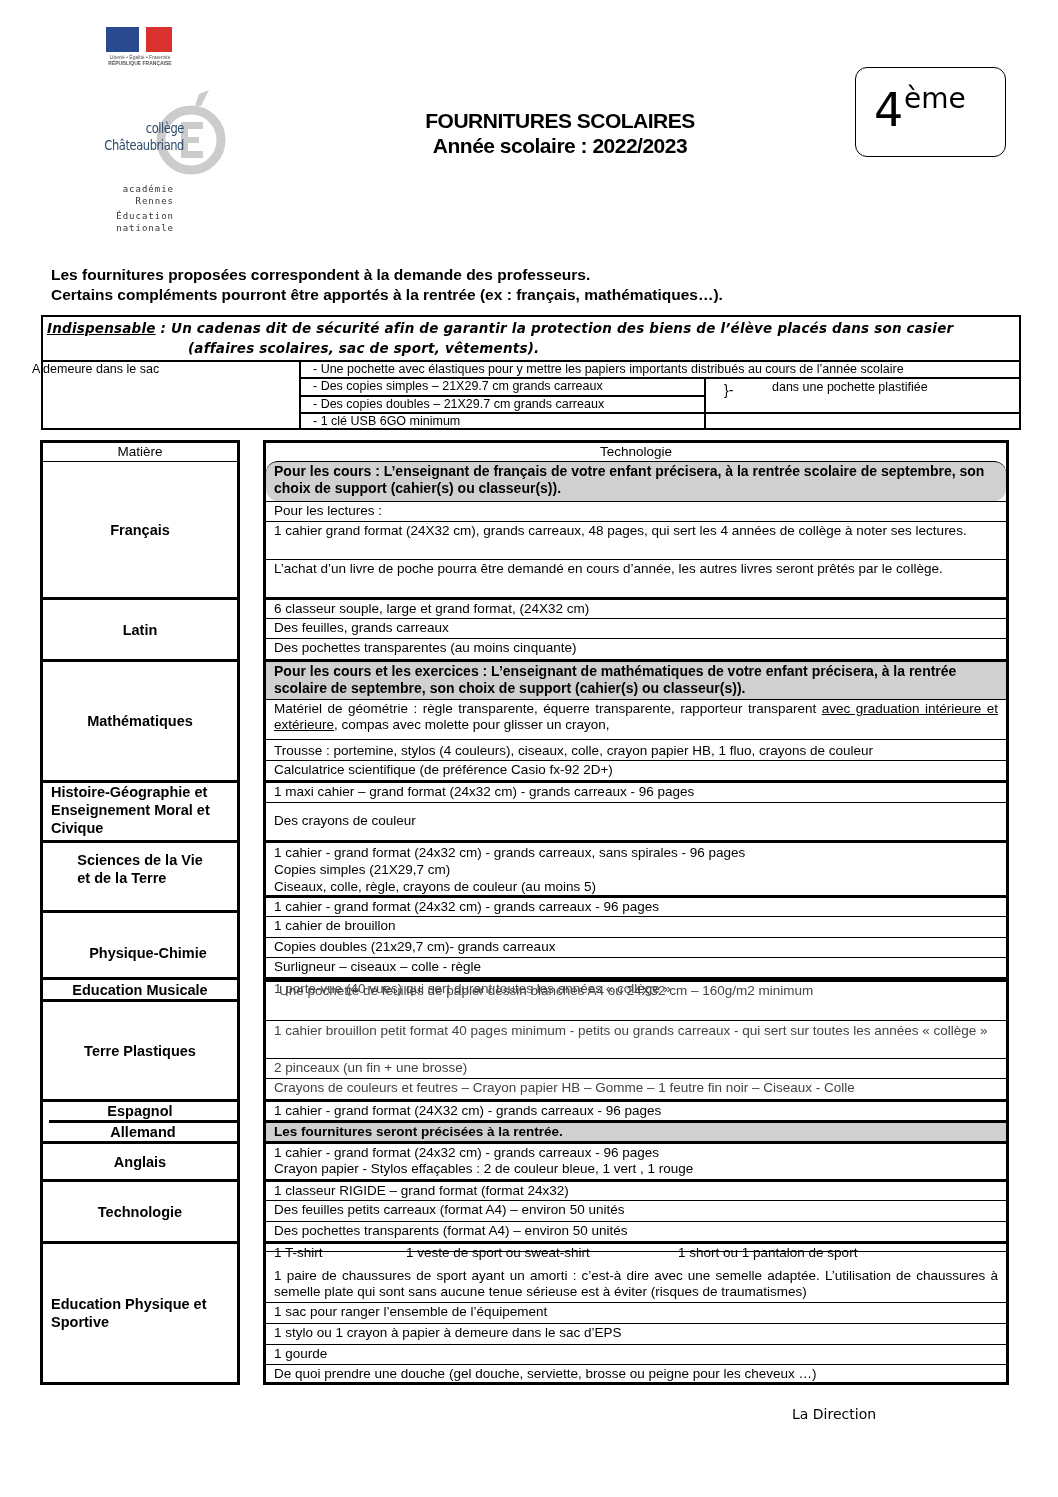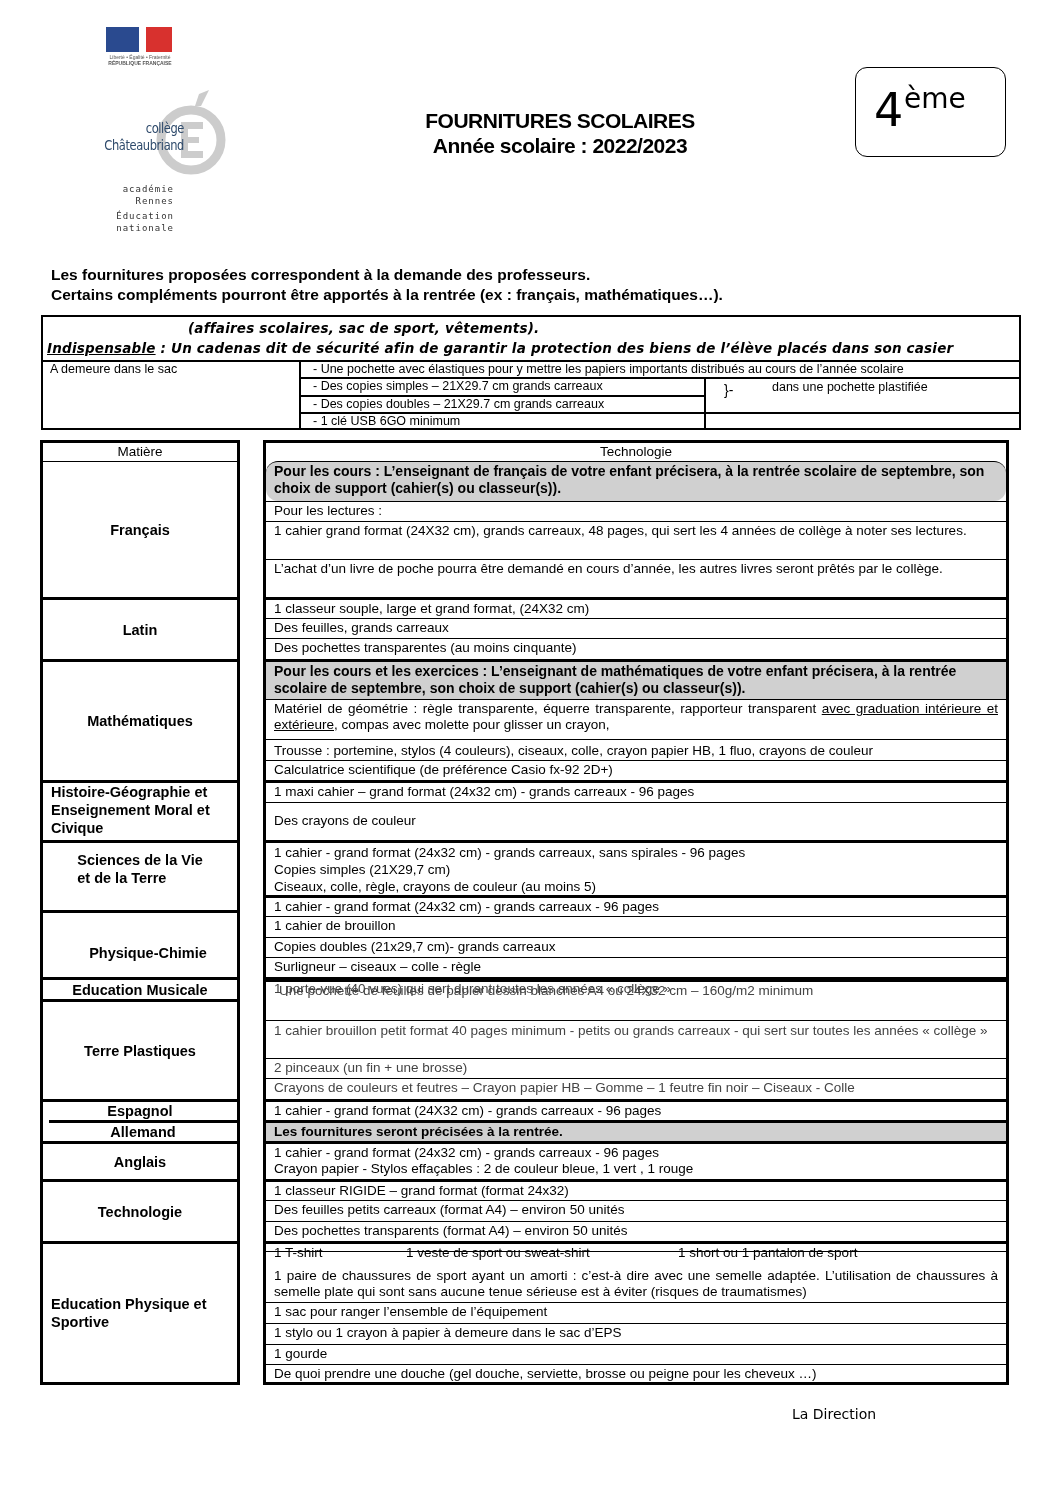--- a/index.html
+++ b/index.html
@@ -85,31 +85,31 @@
   <span class="sup">ème</span>
 </div>
 
 <div class="abs intro">
   <div>Les fournitures proposées correspondent à la demande des professeurs.</div>
   <div>Certains compléments pourront être apportés à la rentrée (ex : français, mathématiques…).</div>
 </div>
 
 <div class="abs topbox"></div>
 <div class="abs indisp">
+  <div><span class="u">Indispensable</span><span> : Un cadenas dit de sécurité  afin de garantir la protection des biens de l’élève placés dans son casier</span></div>
   <div style="padding-left:141px;">(affaires scolaires, sac de sport, vêtements).</div>
-  <div><span class="u">Indispensable</span><span> : Un cadenas dit de sécurité  afin de garantir la protection des biens de l’élève placés dans son casier</span></div>
 </div>
 <div class="hline" style="left:41px; top:360px; width:980px;"></div>
 <div class="vline" style="left:299px; top:360px; height:70px;"></div>
 <div class="hline" style="left:299px; top:377px; width:722px;"></div>
 <div class="hline" style="left:299px; top:395px; width:405px;"></div>
 <div class="hline" style="left:299px; top:412px; width:722px;"></div>
 <div class="vline" style="left:704px; top:377px; height:53px;"></div>
 
-<div class="cell-text" style="left:50px; top:362px;">A demeure dans le sac</div>
+<div class="cell-text" style="left:32px; top:362px;">A demeure dans le sac</div>
 <div class="cell-text" style="left:313px; top:362px;">- Une pochette avec élastiques pour y mettre les papiers importants distribués au cours de l’année scolaire</div>
 <div class="cell-text" style="left:313px; top:379px;">- Des copies simples – 21X29.7 cm grands carreaux</div>
 <div class="cell-text" style="left:313px; top:397px;">- Des copies doubles – 21X29.7 cm grands carreaux</div>
 <div class="cell-text" style="left:313px; top:414px;">- 1 clé USB 6GO minimum</div>
 <div class="cell-text" style="left:724px; top:383px; font-size:14px;">}-</div>
 <div class="cell-text" style="left:772px; top:380px;">dans une pochette plastifiée</div>
 
 <div class="tbl" style="left:40px; top:440px; width:200px; height:945px;">
   <div class="mat first" style="top:0; height:18px;">Matière</div>
   <div class="mat" style="top:18px; height:136px; border-top:1.5px solid #000;">
@@ -154,21 +154,21 @@
 </div>
 
 <div class="tbl" style="left:263px; top:440px; width:746px; height:945px;">
   <div class="row first center" style="top:0; height:18px;">Technologie</div>
 
   <div class="row gray" style="top:18px; height:40px; font-size:14px; line-height:17px;border-radius:12px;">Pour les cours : L’enseignant de français de votre enfant précisera, à la rentrée scolaire de septembre, son choix de support (cahier(s) ou classeur(s)).</div>
   <div class="row" style="top:58px; height:20px;">Pour les lectures :</div>
   <div class="row" style="top:78px; height:38px;">1 cahier  grand format (24X32 cm), grands carreaux, 48 pages, qui sert les 4 années de collège à noter ses lectures.</div>
   <div class="row" style="top:116px; height:38px;">L’achat d’un livre de poche pourra être demandé en cours d’année, les autres livres seront prêtés par le collège.</div>
 
-  <div class="row thick" style="top:154px; height:21px;">1 classeur souple, large et  grand format, (24X32 cm)</div>
+  <div class="row thick" style="top:154px; height:21px;">6 classeur souple, large et  grand format, (24X32 cm)</div>
   <div class="row" style="top:175px; height:20px;">Des feuilles, grands carreaux</div>
   <div class="row" style="top:195px; height:21px;">Des pochettes transparentes (au moins cinquante)</div>
 
   <div class="row thick gray" style="top:216px; height:40px; font-size:14px; line-height:17px;">Pour les cours et les exercices :  L’enseignant de mathématiques de votre enfant précisera, à la rentrée scolaire de septembre, son choix de support (cahier(s) ou classeur(s)).</div>
   <div class="row justify" style="top:256px; height:40px;"><span>Matériel de géométrie : règle transparente, équerre transparente, rapporteur transparent </span><span class="u">avec graduation intérieure et extérieure,</span><span> compas avec molette  pour glisser un crayon,</span></div>
   <div class="row" style="top:296px; height:21px; padding-top:3px;">Trousse : portemine, stylos (4 couleurs), ciseaux, colle, crayon papier HB, 1 fluo, crayons de couleur</div>
   <div class="row" style="top:317px; height:20px;">Calculatrice scientifique (de préférence Casio fx-92 2D+)</div>
 
   <div class="row thick" style="top:337px; height:22px;">1 maxi cahier – grand format (24x32 cm) - grands carreaux - 96 pages</div>
   <div class="row" style="top:359px; height:38px; padding-top:10px;">Des crayons de couleur</div>

